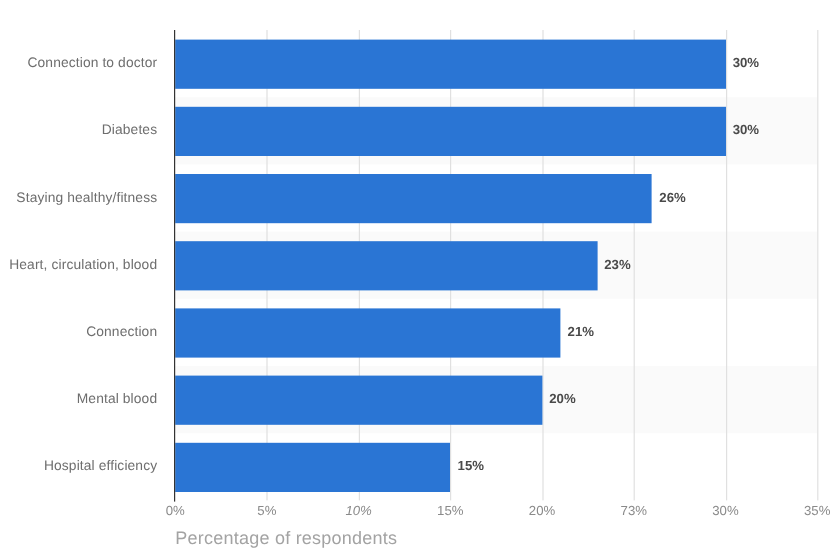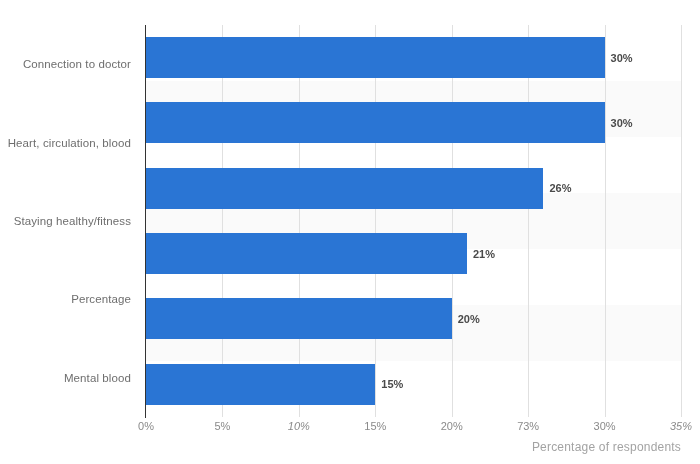--- a/index.html
+++ b/index.html
@@ -144,37 +144,39 @@
     font-size: 11px;
     color: #8a8a8a;
     white-space: nowrap;
   }
 
   .x-title {
     position: absolute;
     left: 146px;
     top: 428px;
     width: 535px;
-    text-align: right;
-    font-size: 12px;
+    text-align: left;
+    font-size: 15px;
     color: #a3a3a3;
     letter-spacing: 0.2px;
   }
 </style>
 </head>
 <body>
 
 <div id="chart-root">
 
   <div class="cat-labels">
     <div class="cat-label">Connection to doctor</div>
+    <div class="cat-label">Diabetes</div>
+    <div class="cat-label">Staying healthy/fitness</div>
     <div class="cat-label">Heart, circulation, blood</div>
-    <div class="cat-label">Staying healthy/fitness</div>
-    <div class="cat-label">Percentage</div>
+    <div class="cat-label">Connection</div>
     <div class="cat-label">Mental blood</div>
+    <div class="cat-label">Hospital efficiency</div>
   </div>
 
   <div class="plot">
 
     <div class="bands">
       <div class="band"></div>
       <div class="band alt"></div>
       <div class="band"></div>
       <div class="band alt"></div>
       <div class="band"></div>
@@ -203,20 +205,25 @@
           <div class="bar" style="width: 85.7143%; background: rgb(42, 117, 212);">
             <span class="bar-value" style="color: rgb(74, 74, 74);">30%</span>
           </div>
         </div>
         <div class="bar-row">
           <div class="bar" style="width: 74.2857%; background: rgb(42, 117, 212);">
             <span class="bar-value" style="color: rgb(74, 74, 74); text-align: right;">26%</span>
           </div>
         </div>
         <div class="bar-row">
+          <div class="bar" style="width: 65.7143%; background: rgb(42, 117, 212);">
+            <span class="bar-value" style="color: rgb(74, 74, 74);">23%</span>
+          </div>
+        </div>
+        <div class="bar-row">
           <div class="bar" style="width: 60%; background: rgb(42, 117, 212);">
             <span class="bar-value" style="color: rgb(74, 74, 74);">21%</span>
           </div>
         </div>
         <div class="bar-row">
           <div class="bar" style="width: 57.1429%; background: rgb(42, 117, 212);">
             <span class="bar-value" style="color: rgb(74, 74, 74);">20%</span>
           </div>
         </div>
         <div class="bar-row">
@@ -231,18 +238,18 @@
   <div class="axis-y-line"></div>
 
   <div class="x-ticks" id="x-ticks">
       <div class="x-tick" style="left: 0%; color: rgb(138, 138, 138);">0%</div>
       <div class="x-tick" style="left: 14.2857%; color: rgb(138, 138, 138);">5%</div>
       <div class="x-tick" style="left: 28.5714%; color: rgb(138, 138, 138); font-style: italic;">10%</div>
       <div class="x-tick" style="left: 42.8571%; color: rgb(138, 138, 138);">15%</div>
       <div class="x-tick" style="left: 57.1429%; color: rgb(138, 138, 138);">20%</div>
       <div class="x-tick" style="left: 71.4286%; color: rgb(138, 138, 138);">73%</div>
       <div class="x-tick" style="left: 85.7143%; color: rgb(138, 138, 138);">30%</div>
-      <div class="x-tick" style="left: 100%; color: rgb(138, 138, 138); font-style: italic;">35%</div>
+      <div class="x-tick" style="left: 100%; color: rgb(138, 138, 138);">35%</div>
     </div>
 
   <div class="x-title">Percentage of respondents</div>
 
 </div>
 
 </body></html>

